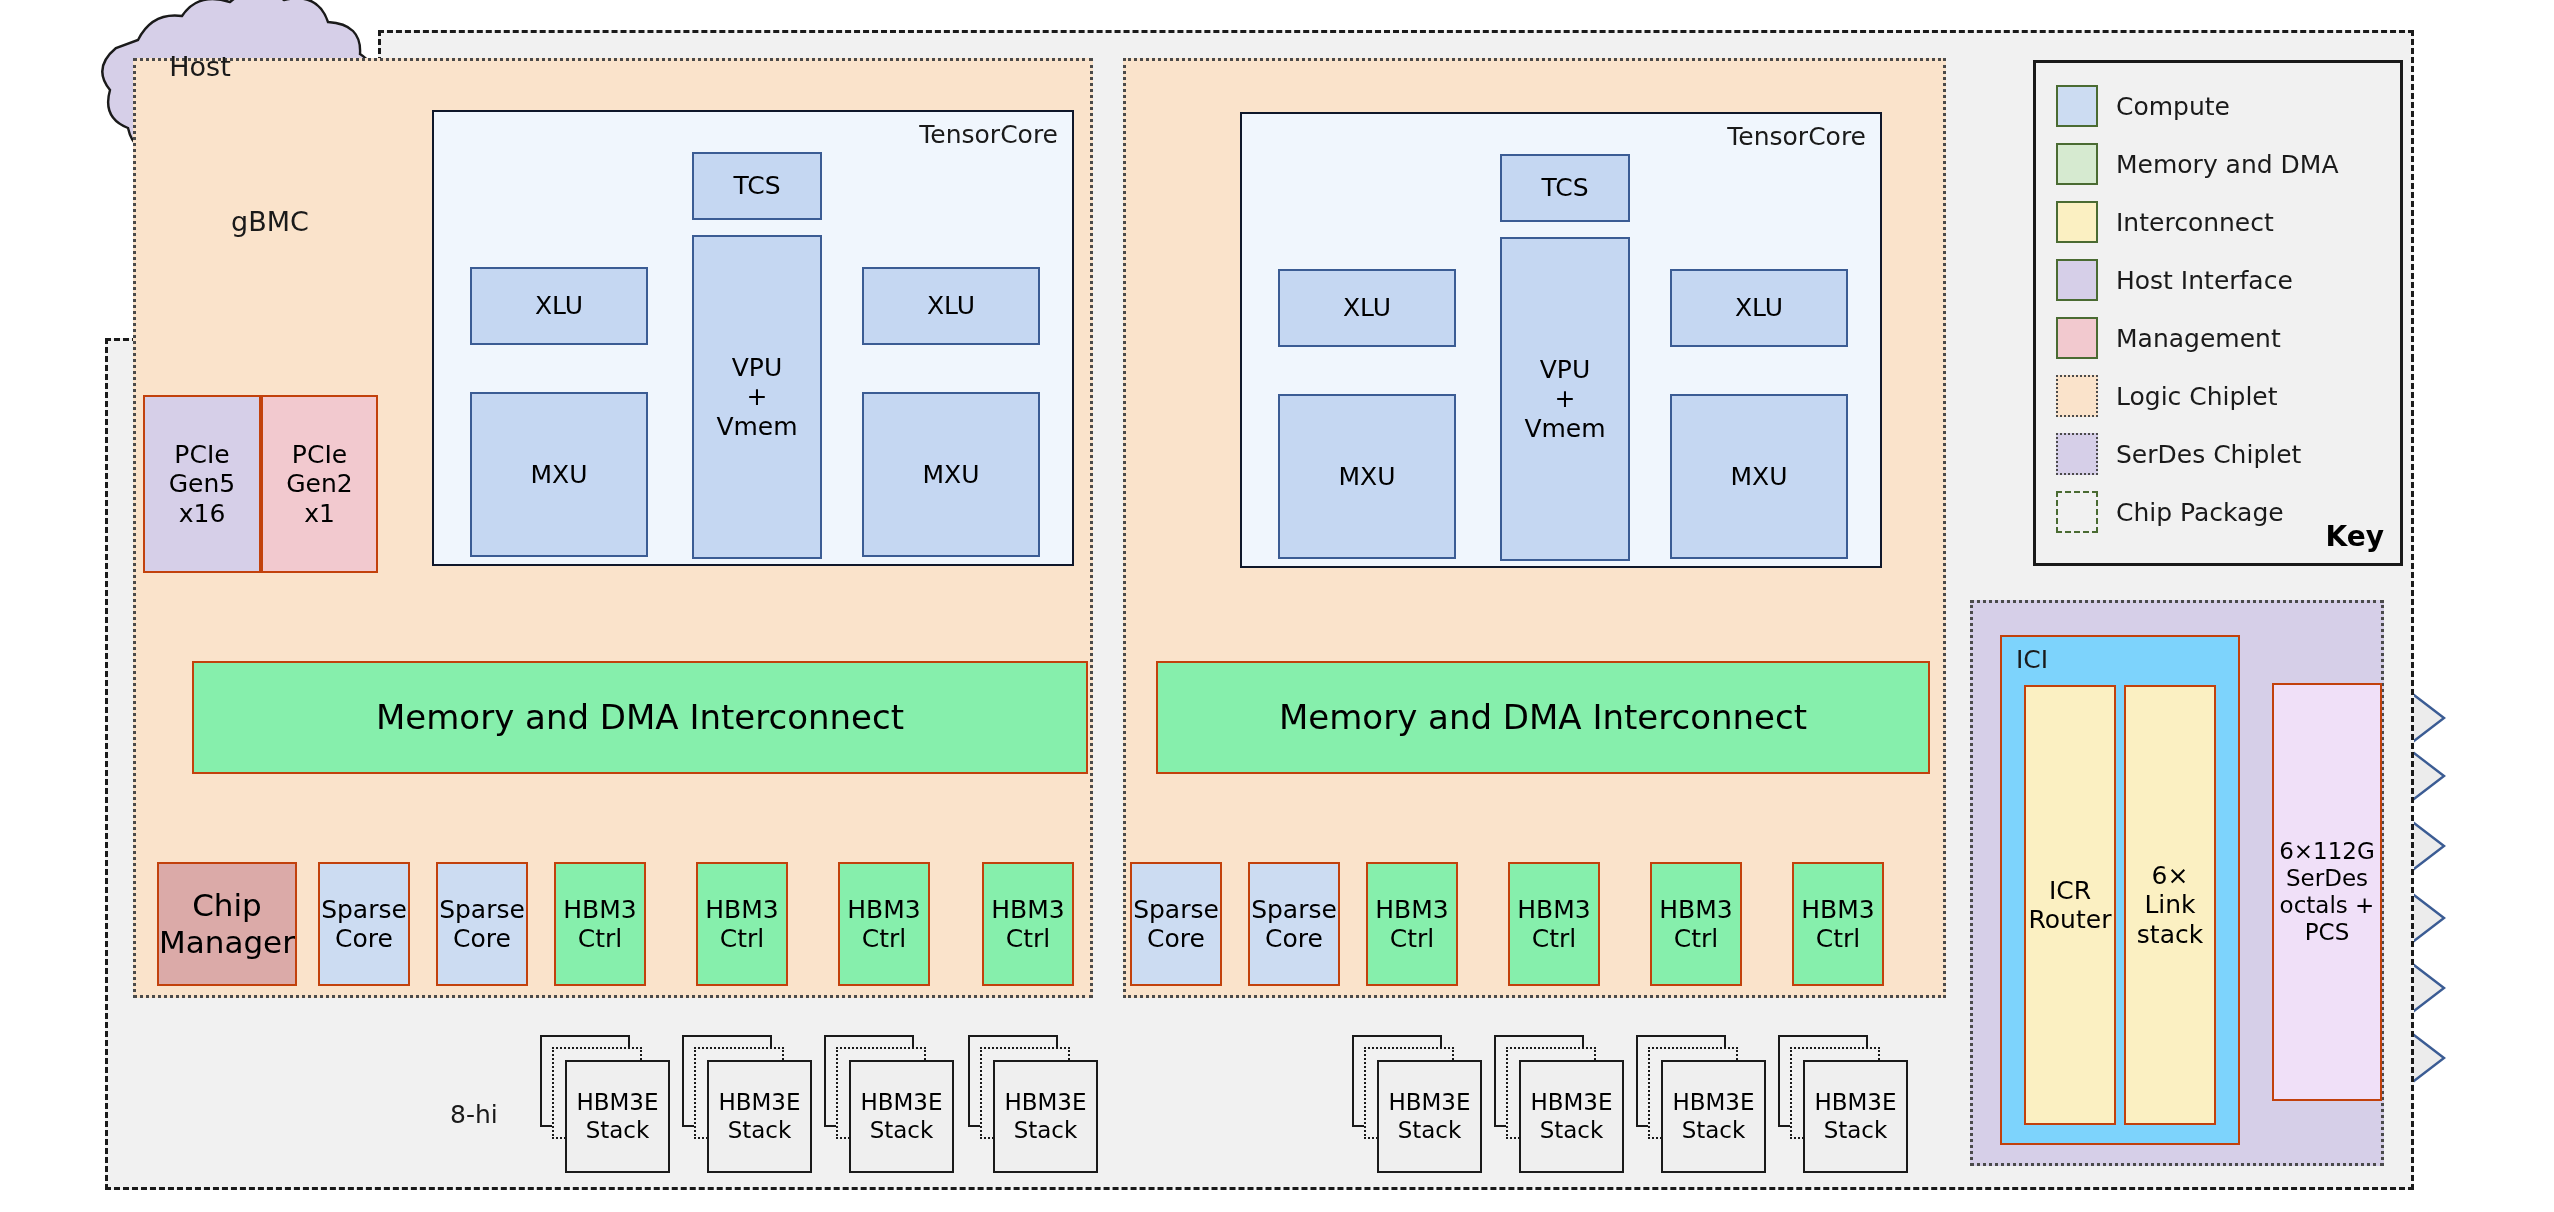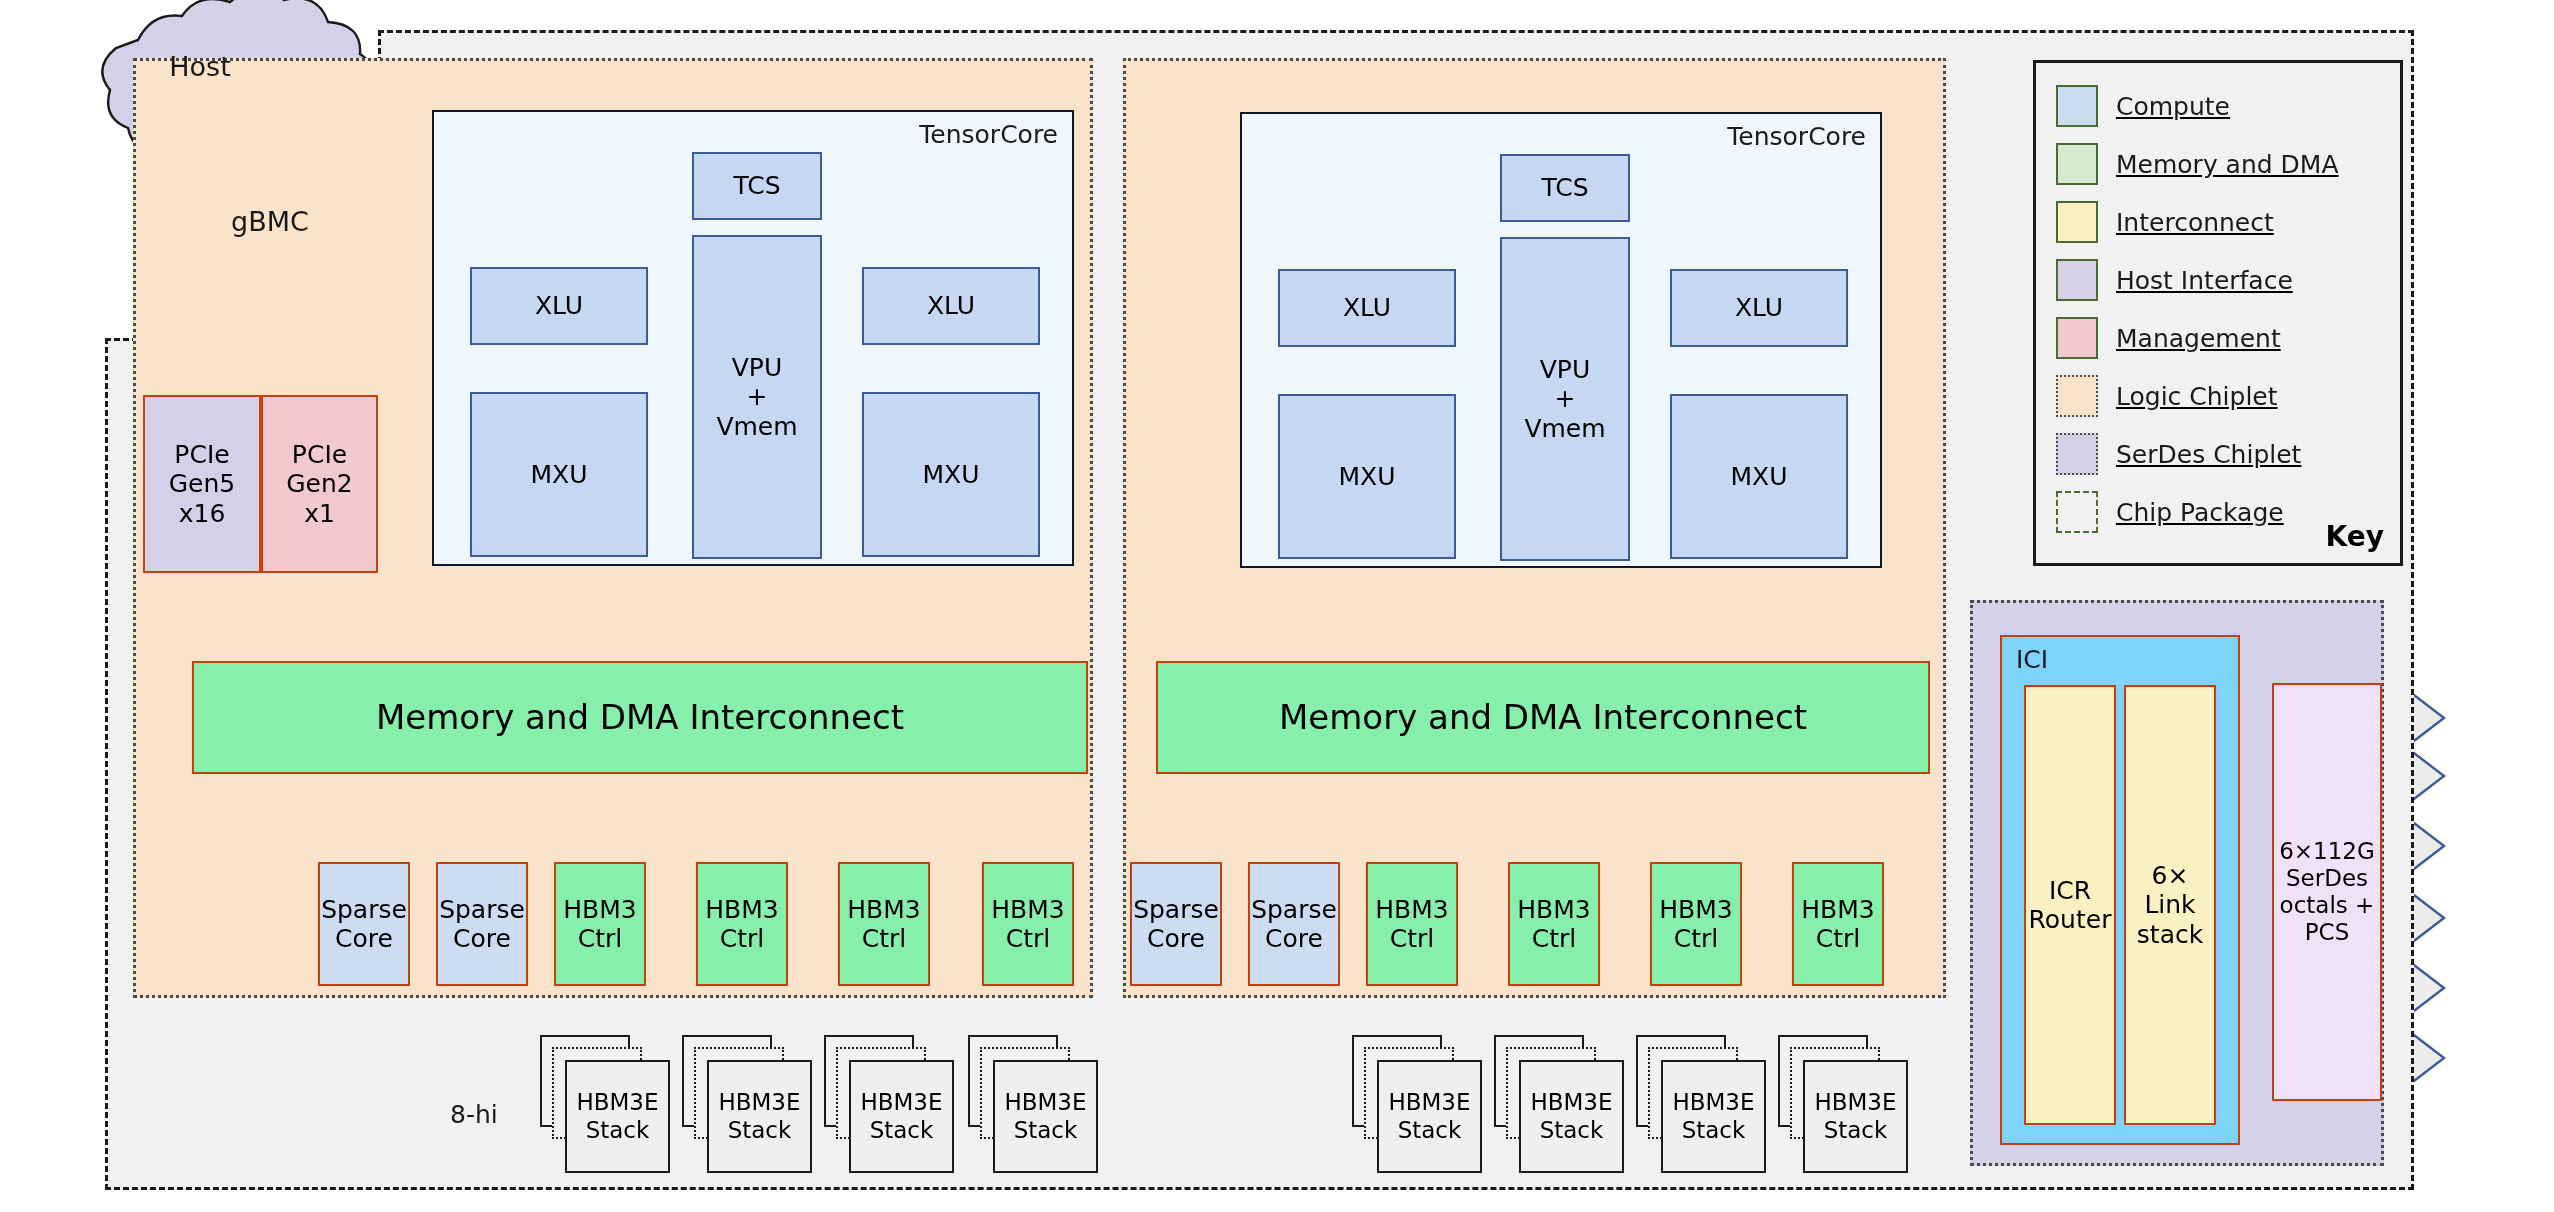--- a/index.html
+++ b/index.html
@@ -26,21 +26,21 @@
   .tcore{background:#f0f6fd;border:2px solid #0f172a;}
   .tcbox{background:#c5d7f2;border:2px solid #3b5c94;}
   .tc-label{position:absolute;right:14px;top:8px;font-size:25px;color:#1a1a1a;}
 
   .stack-front{background:#efefef;border:2px solid #1a1a1a;}
   .stack-mid{background:#f1f1f1;border:2px dotted #1a1a1a;}
   .stack-back{background:#f1f1f1;border:2px solid #1a1a1a;}
 
   
   .key{background:#f1f1f1;border:3px solid #1a1a1a;}
-  .key-row{position:absolute;display:flex;align-items:center;text-decoration:underline;}
+  .key-row{position:absolute;display:flex;align-items:center;}
   .sw{width:38px;height:38px;margin-right:18px;}
   .sw-solid{border:2px solid #4a6b32;}
   .sw-dot{border:2px dotted #4a4a4a;}
   .sw-dashdot{border:2px dashed #4a6b32;background:#f1f1f1;}
   .key-txt{font-size:25px;color:#1a1a1a;white-space:nowrap;}
   .key-title{position:absolute;right:16px;bottom:10px;font-size:28px;font-weight:bold;color:#000;}
 
   .lbl-sm{font-size:23px;}
   .lbl-md{font-size:25px;}
   .lbl-lg{font-size:31px;}
@@ -210,20 +210,24 @@
     </div>
     <div class="abs tcbox ctr lbl-md" style="left:36px;top:155px;width:178px;height:78px;">XLU</div>
     <div class="abs tcbox ctr lbl-md" style="left:428px;top:155px;width:178px;height:78px;">XLU</div>
     <div class="abs tcbox ctr lbl-md" style="left:36px;top:280px;width:178px;height:165px;">MXU</div>
     <div class="abs tcbox ctr lbl-md" style="left:428px;top:280px;width:178px;height:165px;">MXU</div>
   </div>
 
   <div class="abs blk memdma ctr lbl-xl" style="left:192px;top:661px;width:896px;height:113px;z-index:6;">Memory and DMA Interconnect</div>
   <div class="abs blk memdma ctr lbl-xl" style="left:1156px;top:661px;width:774px;height:113px;z-index:6;">Memory and DMA Interconnect</div>
 
+  <div class="abs blk mgmt ctr" style="left:157px;top:862px;width:140px;height:124px;z-index:6;flex-direction:column;">
+    <div class="lbl-lg">Chip</div>
+    <div class="lbl-lg">Manager</div>
+  </div>
 
   <div class="abs blk compute ctr" style="left:318px;top:862px;width:92px;height:124px;z-index:6;flex-direction:column;">
     <div class="lbl-md">Sparse</div>
     <div class="lbl-md">Core</div>
   </div>
   <div class="abs blk compute ctr" style="left:436px;top:862px;width:92px;height:124px;z-index:6;flex-direction:column;">
     <div class="lbl-md">Sparse</div>
     <div class="lbl-md">Core</div>
   </div>
   <div class="abs blk memdma ctr" style="left:554px;top:862px;width:92px;height:124px;z-index:6;flex-direction:column;">

